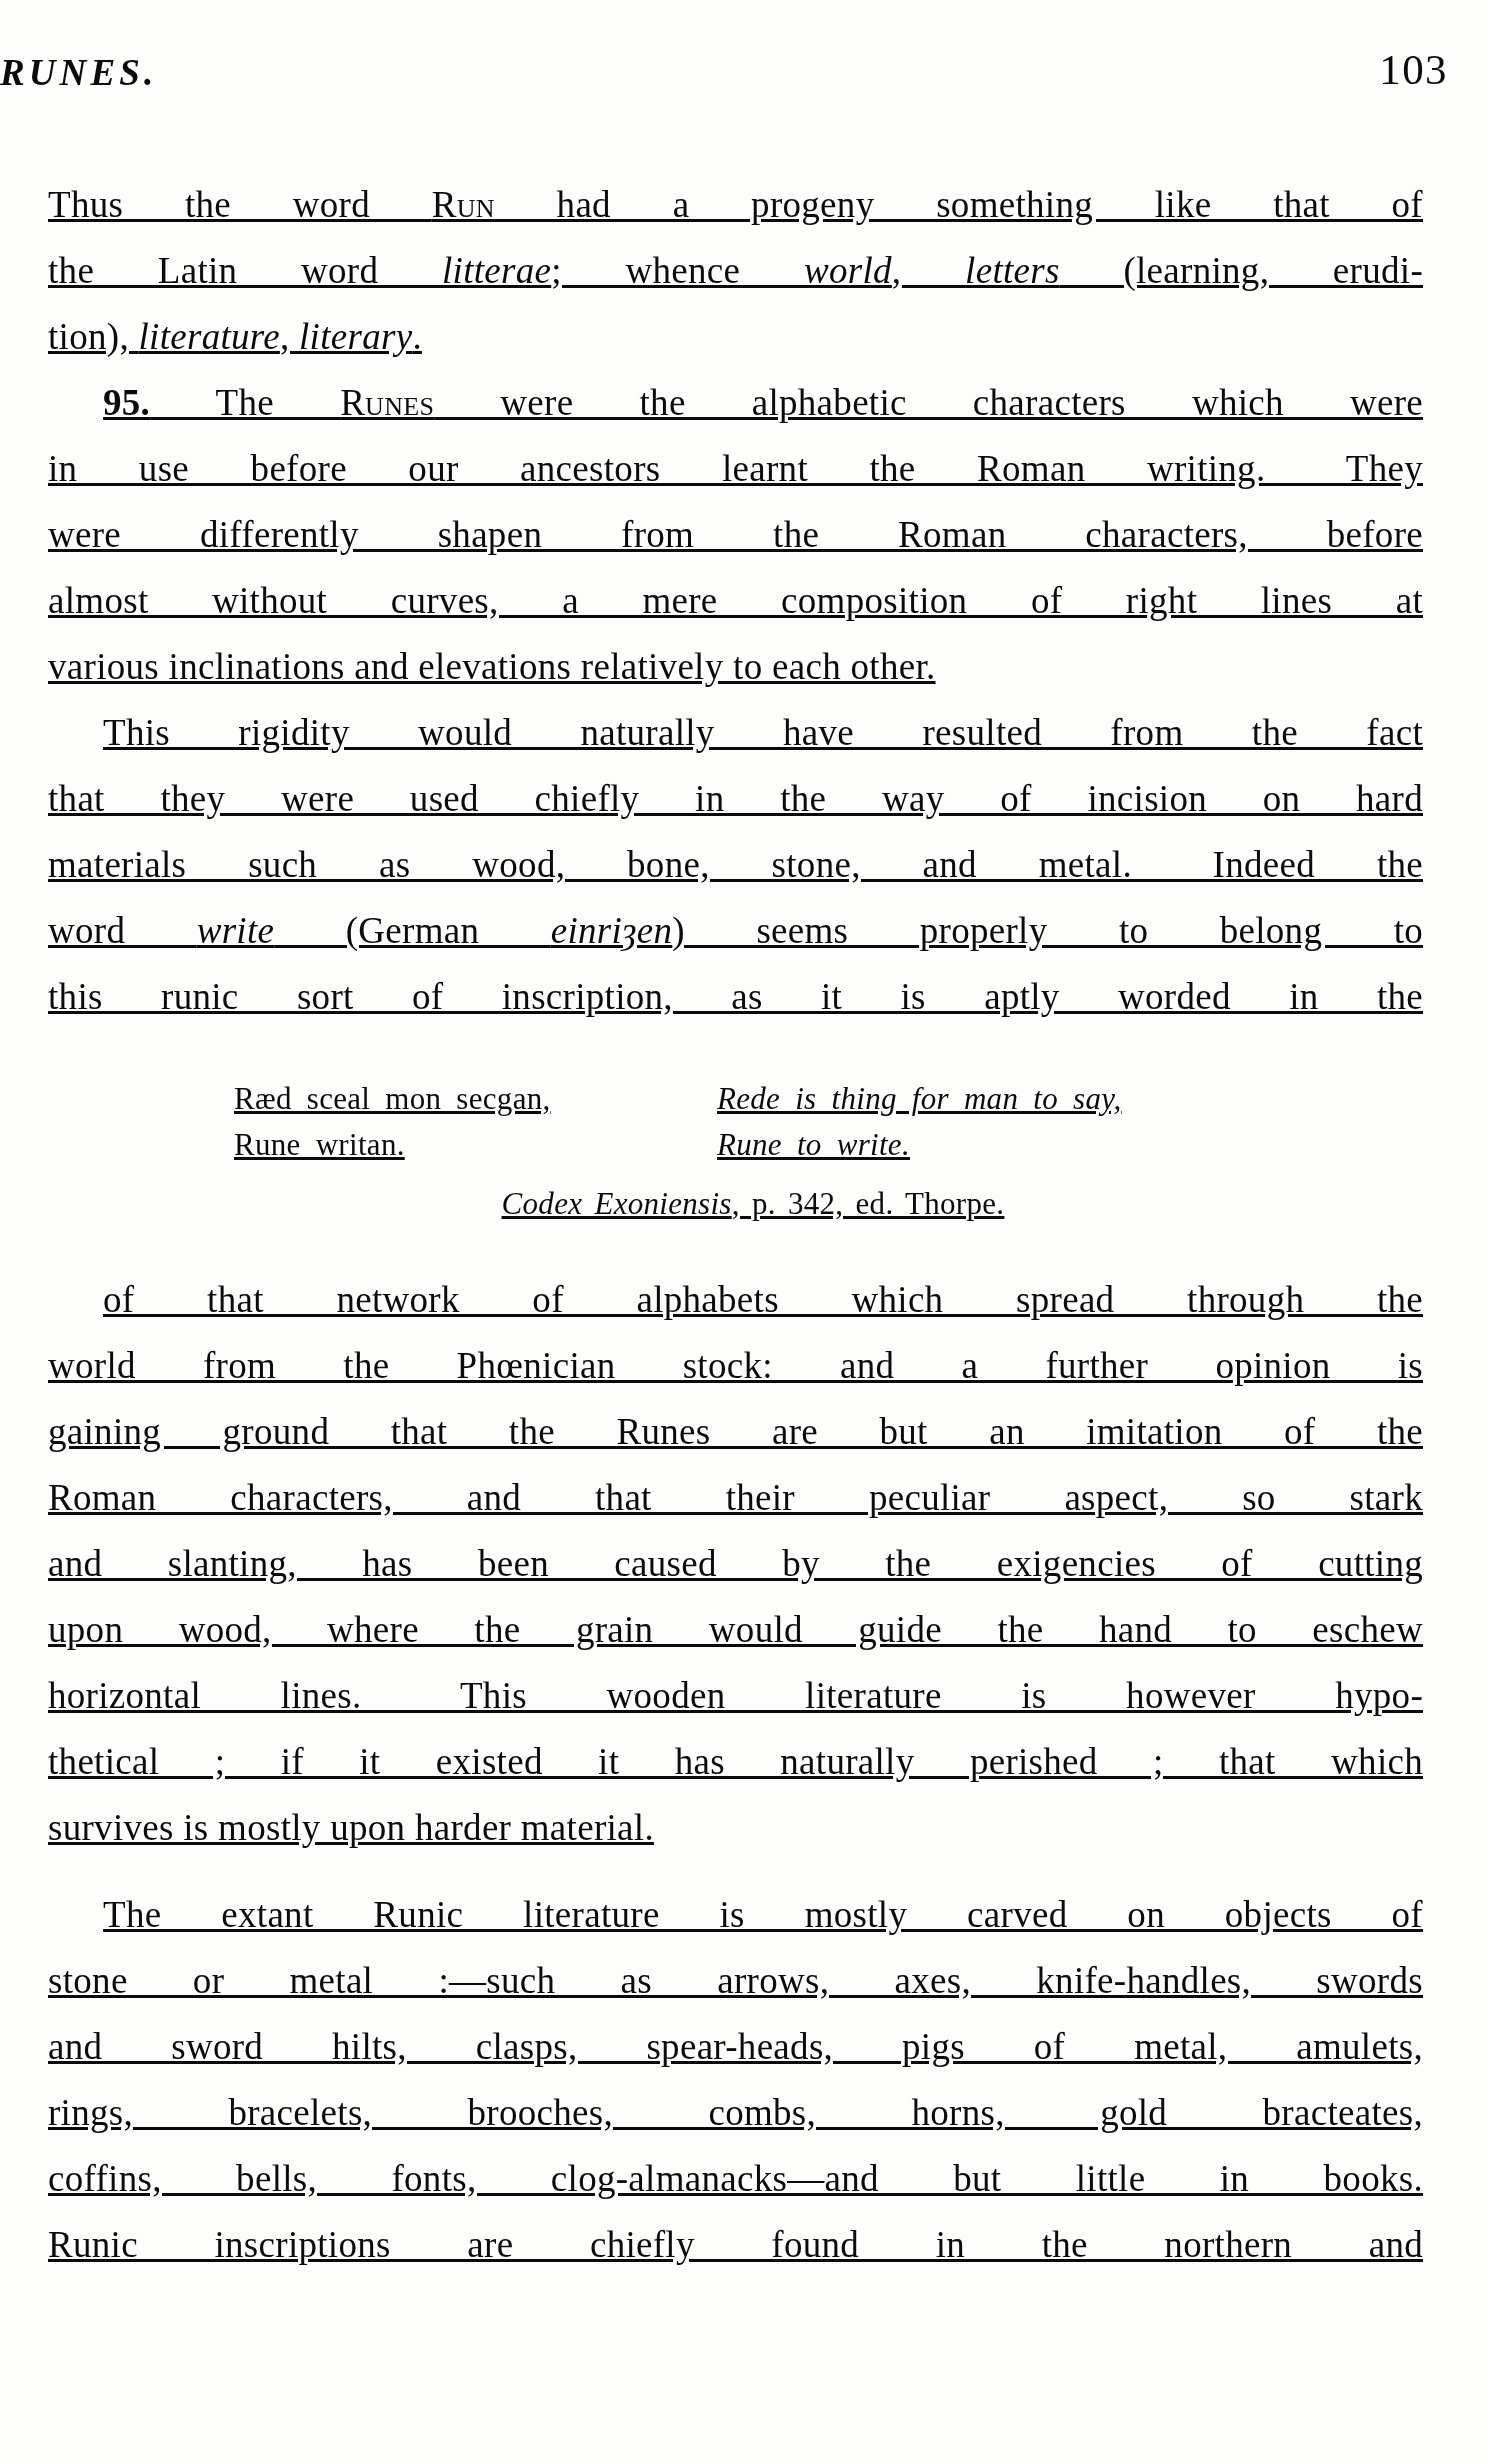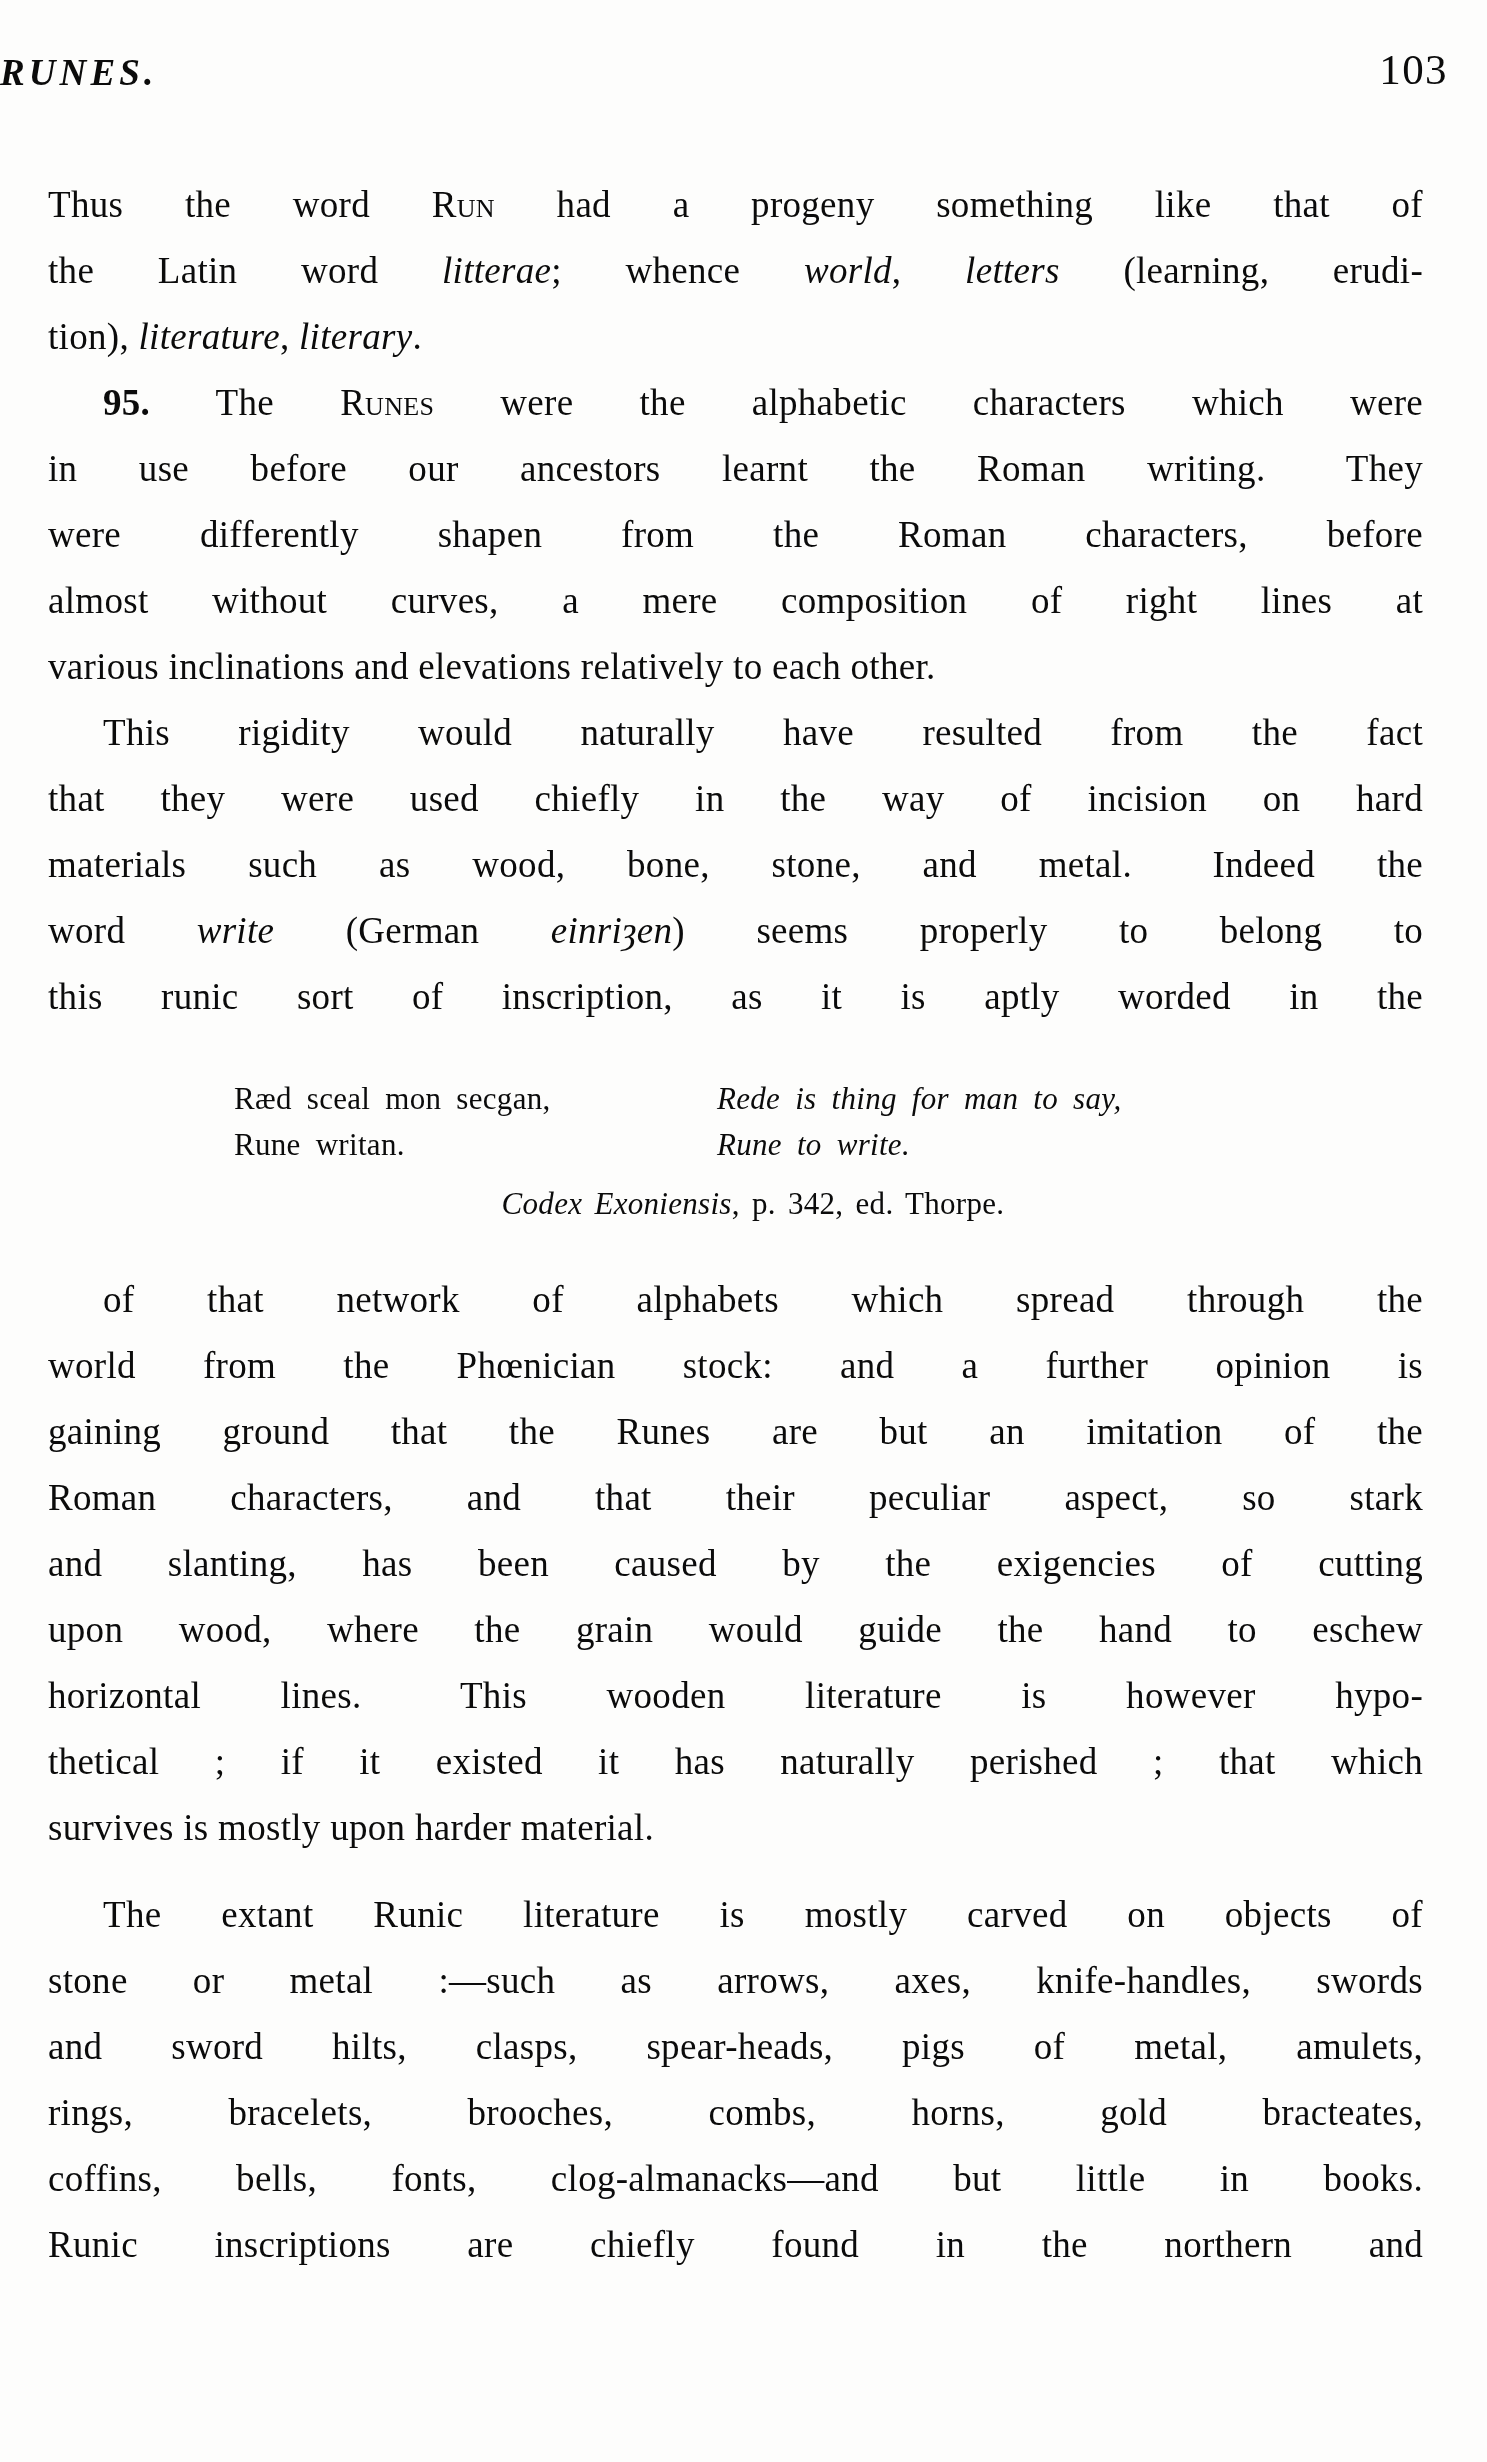--- a/index.html
+++ b/index.html
@@ -22,20 +22,21 @@
   .page-number{
     position:absolute;top:48px;right:39px;
     font-size:43px;line-height:1;
     letter-spacing:1.4px;
   }
   
   .body{
     position:absolute;top:172px;left:48px;right:64px;
     font-size:37px;line-height:66px;
     letter-spacing:0.3px;
+    text-decoration:underline;
   }
   .para{margin:0;}
   .line{white-space:pre-wrap;}
   .line.just{
     text-align:justify;
     text-align-last:justify;
     text-justify:inter-word;
   }
   .para.indented .line:first-child{text-indent:55px;}
   .i{font-style:italic;}

